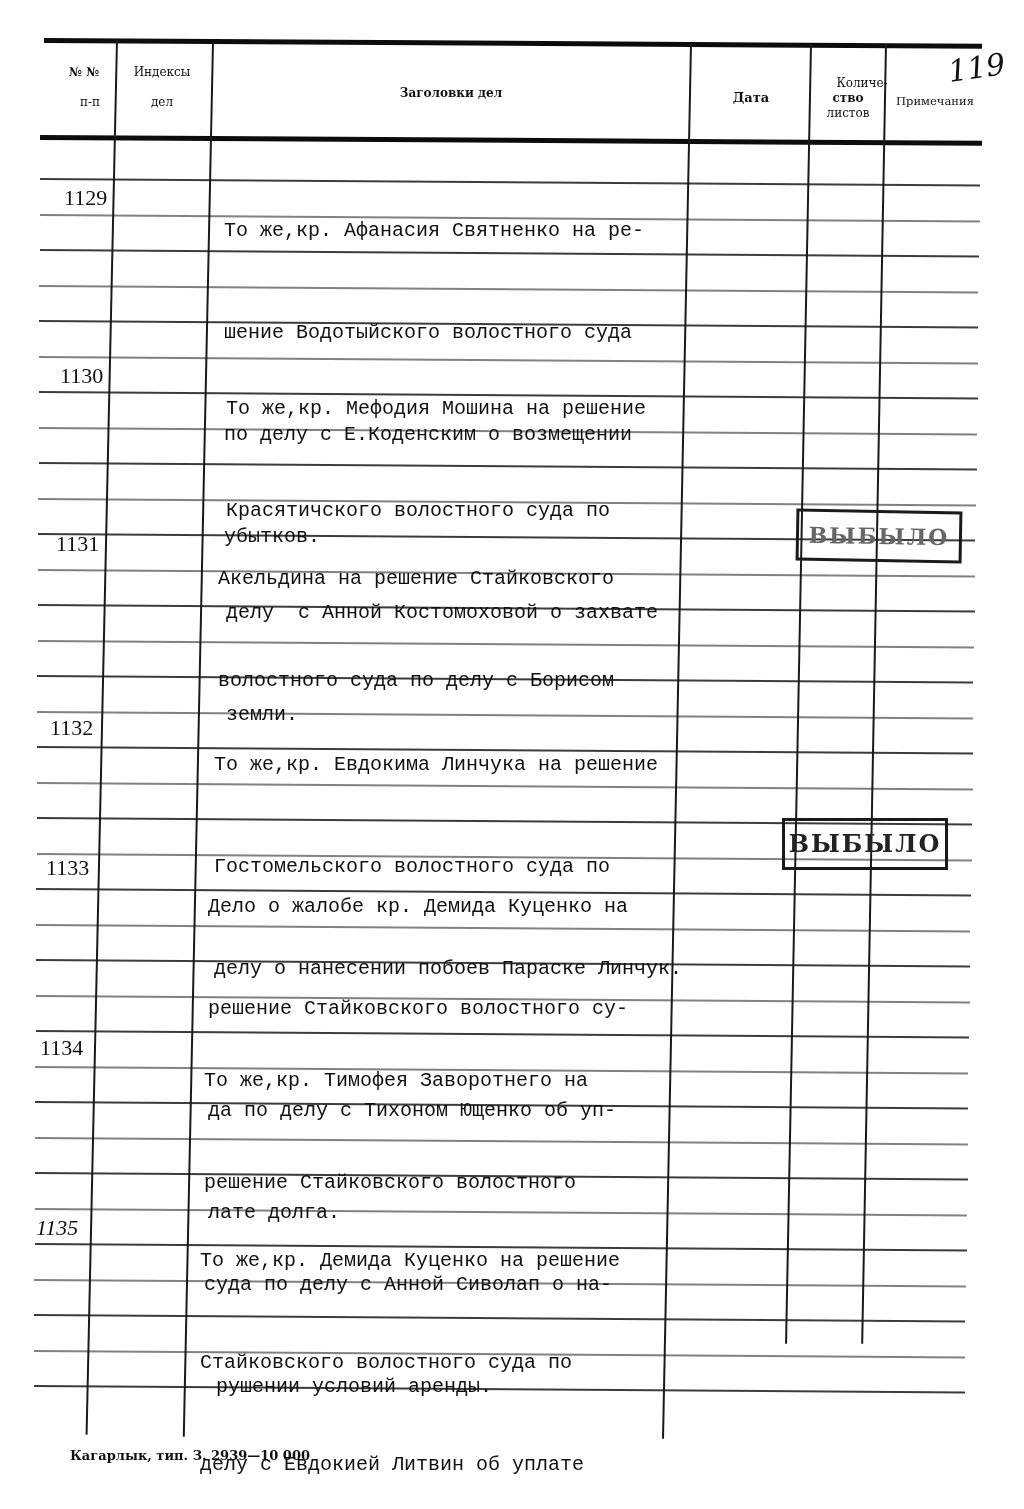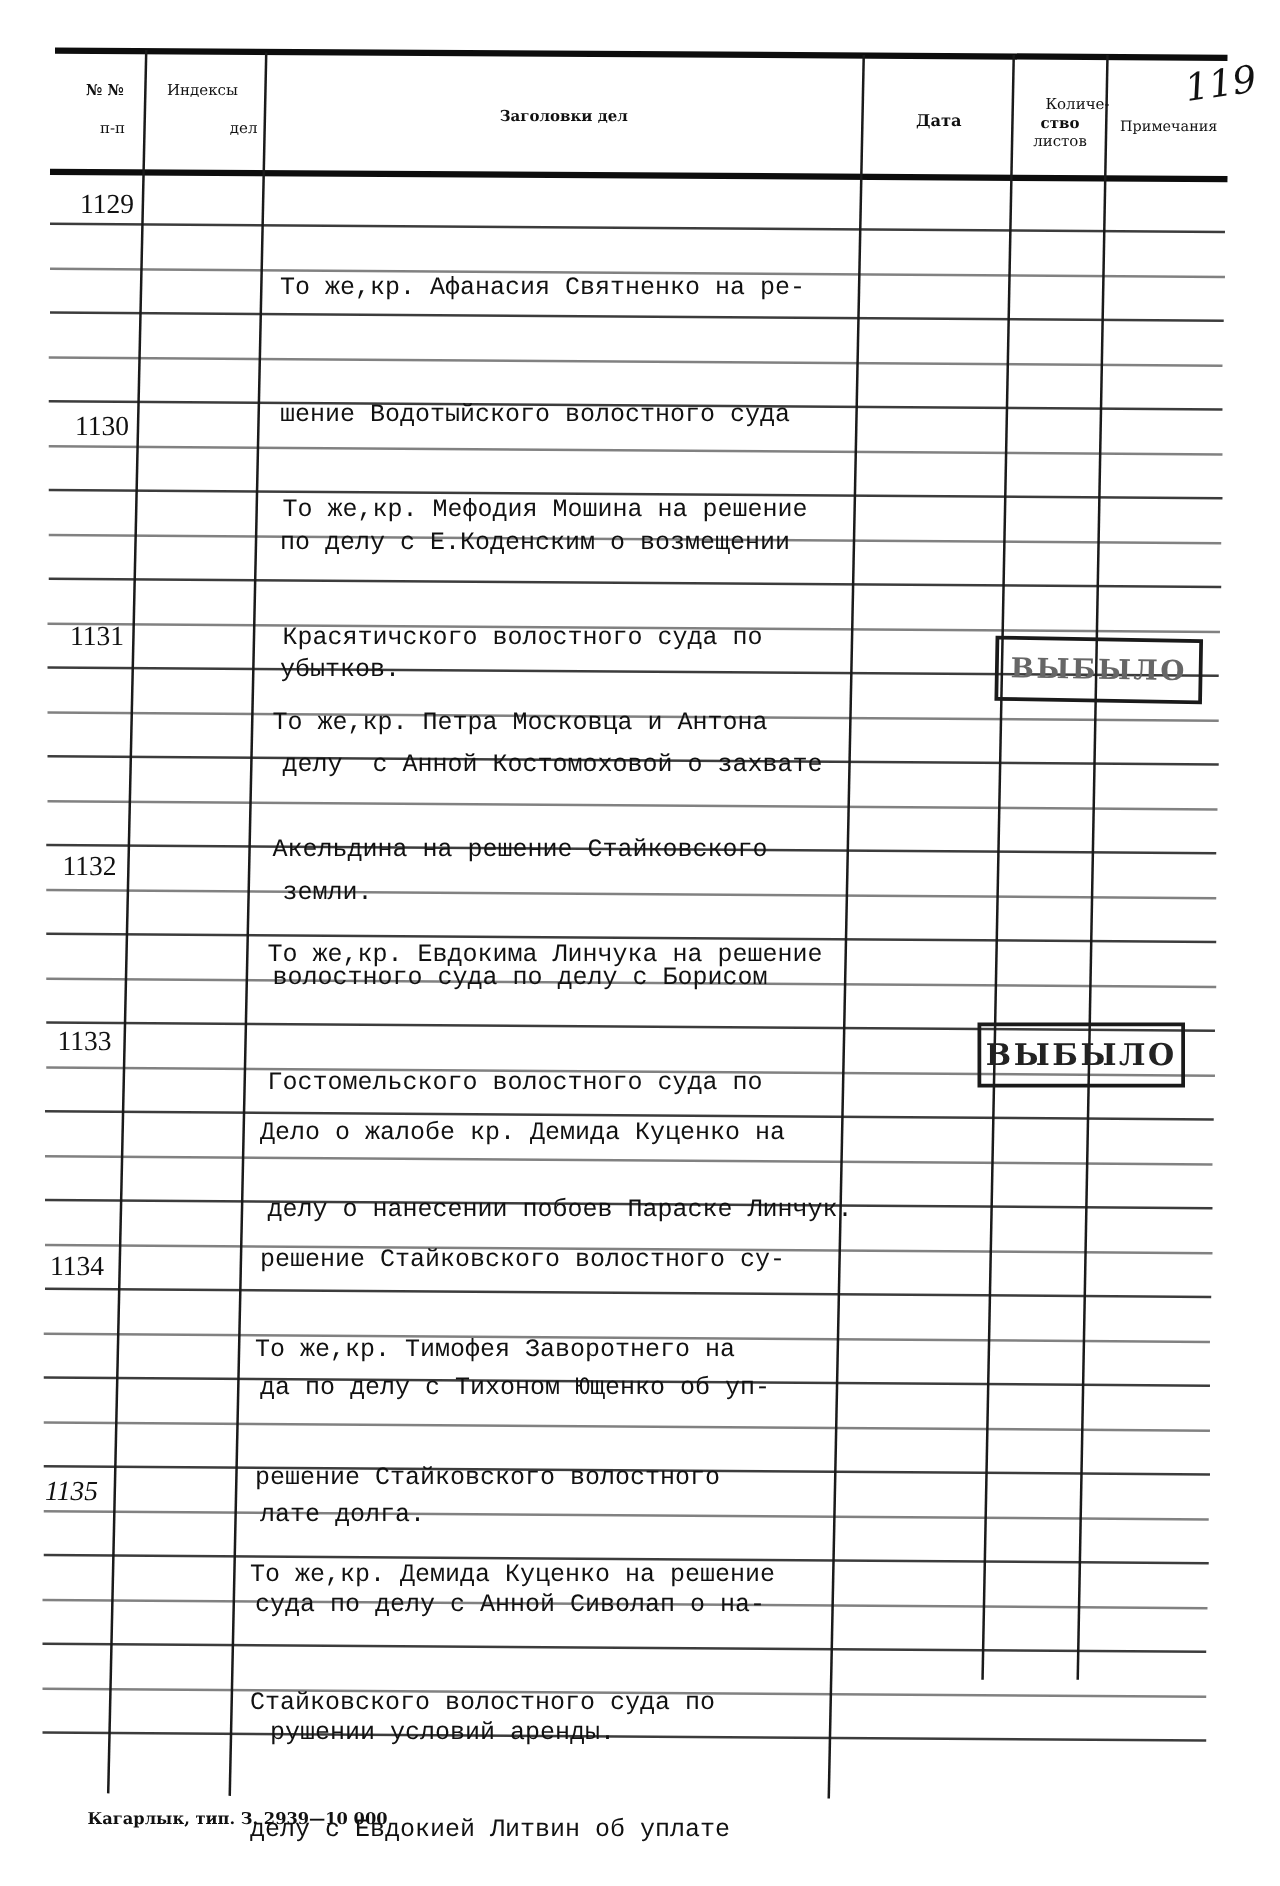--- a/index.html
+++ b/index.html
@@ -6,21 +6,21 @@
     body {
       width:1024px; height:1509px; background:#ffffff; position:relative; overflow:hidden;
       font-family:"Liberation Mono","DejaVu Sans Mono",monospace; color:#111;
     }
     .hline { position:absolute; height:2px; background:#1a1a1a; }
     .hthick { position:absolute; height:5px; background:#0d0d0d; transform-origin:left center; }
     .vline { position:absolute; width:2px; background:#1a1a1a; transform-origin:top left; }
     .hdr { position:absolute; font-family:"DejaVu Serif","Liberation Serif",serif; font-size:12px; text-align:center; line-height:15px; color:#111; }
     .hdr-bold { font-weight:bold; }
     .folio { position:absolute; font-family:"DejaVu Serif",serif; font-style:italic; font-size:30px; left:948px; top:50px; transform:rotate(-8deg); color:#111; }
-    .num { position:absolute; font-family:"Liberation Serif","DejaVu Serif",serif; font-size:22px; color:#111; letter-spacing:0px; }
+    .num { position:absolute; font-family:"Liberation Serif","DejaVu Serif",serif; font-size:22px; color:#111; letter-spacing:0px;margin-top:35px; }
     .entry { position:absolute; font-size:20px; line-height:34px; color:#111; white-space:pre; }
     .entry div { height:34px; }
     .stamp { position:absolute; border:3px solid #1a1a1a; font-family:"DejaVu Serif",serif; font-weight:bold; font-size:22px; letter-spacing:2px; text-align:center; color:#222; }
     .footer { position:absolute; left:70px; top:1448px; font-family:"DejaVu Serif",serif; font-size:13px; font-weight:bold; color:#111; }
   </style>
 </head>
 <body>
 
 <div class="hthick" style="left:44px; top:38px; width:938px; transform:rotate(0.35deg);"></div>
 
@@ -28,21 +28,21 @@
 
 <div class="vline" style="left:116px; top:40px; height:1395px; transform:rotate(1.25deg);"></div>
 <div class="vline" style="left:212px; top:42px; height:1395px; transform:rotate(1.2deg);"></div>
 <div class="vline" style="left:690px; top:44px; height:1395px; transform:rotate(1.15deg);"></div>
 <div class="vline" style="left:810px; top:44px; height:1300px; transform:rotate(1.1deg);"></div>
 <div class="vline" style="left:885px; top:44px; height:1300px; transform:rotate(1.05deg);"></div>
 
 <div class="hdr hdr-bold" style="left:54px; top:65px; width:60px;">№ №</div>
 <div class="hdr" style="left:60px; top:95px; width:60px;">п-п</div>
 <div class="hdr" style="left:118px; top:65px; width:88px;">Индексы</div>
-<div class="hdr" style="left:118px; top:95px; width:88px;text-align:right;">дел</div>
+<div class="hdr" style="left:118px; top:95px; width:88px;">дел</div>
 <div class="hdr hdr-bold" style="left:216px; top:86px; width:470px;">Заголовки дел</div>
 <div class="hdr hdr-bold" style="left:694px; top:90px; width:114px; font-size:13px;">Дата</div>
 <div class="hdr" style="left:812px; top:76px; width:72px;padding-left:14px;">Количе-</div>
 <div class="hdr" style="left:812px; top:91px; width:72px;font-weight:bold;">ство</div>
 <div class="hdr" style="left:812px; top:106px; width:72px;">листов</div>
 <div class="hdr" style="left:886px; top:94px; width:98px; font-size:11.5px;">Примечания</div>
 <div class="folio">119</div>
 
 <div id="rules">
     <div class="hline" style="left: 40px; top: 178px; width: 940px; opacity: 0.85; transform: rotate(0.4deg); transform-origin: left center;"></div>
@@ -93,21 +93,20 @@
 <div class="num" style="left:60px; top:328px;">1130</div>
 <div class="entry" style="left:226px; top:324px;">
   <div>То же,кр. Мефодия Мошина на решение</div>
   <div>Красятичского волостного суда по</div>
   <div>делу  с Анной Костомоховой о захвате</div>
   <div>земли.</div>
 </div>
 
 <div class="num" style="left:56px; top:496px;">1131</div>
 <div class="entry" style="left:218px; top:494px;">
-  <div>То же,кр. Петра Московца и Антона</div>
   <div>Акельдина на решение Стайковского</div>
   <div>волостного суда по делу с Борисом</div>
 </div>
 <div class="stamp" style="left:796px; top:510px; width:160px; height:46px; line-height:46px; color:#666; transform:rotate(1deg);">ВЫБЫЛО</div>
 
 <div class="num" style="left:50px; top:680px;">1132</div>
 <div class="entry" style="left:214px; top:680px;">
   <div>То же,кр. Евдокима Линчука на решение</div>
   <div>Гостомельского волостного суда по</div>
   <div>делу о нанесении побоев Параске Линчук.</div>

